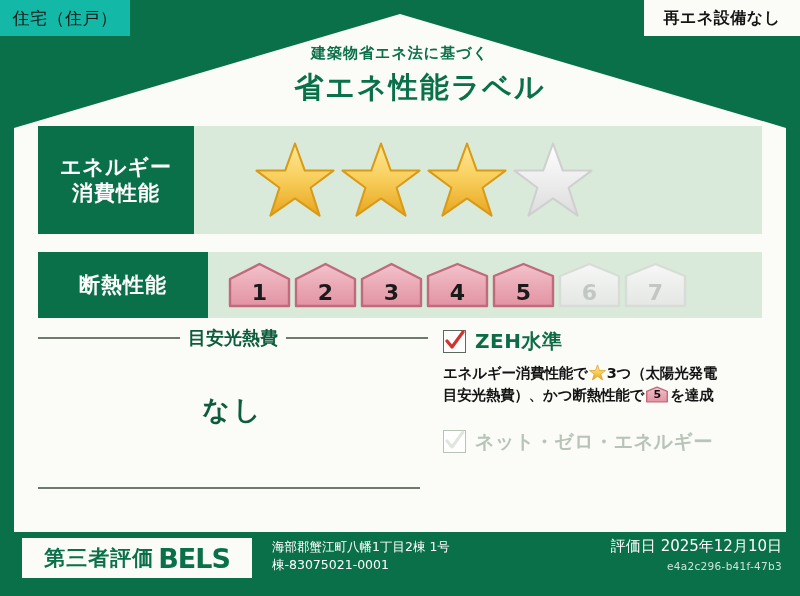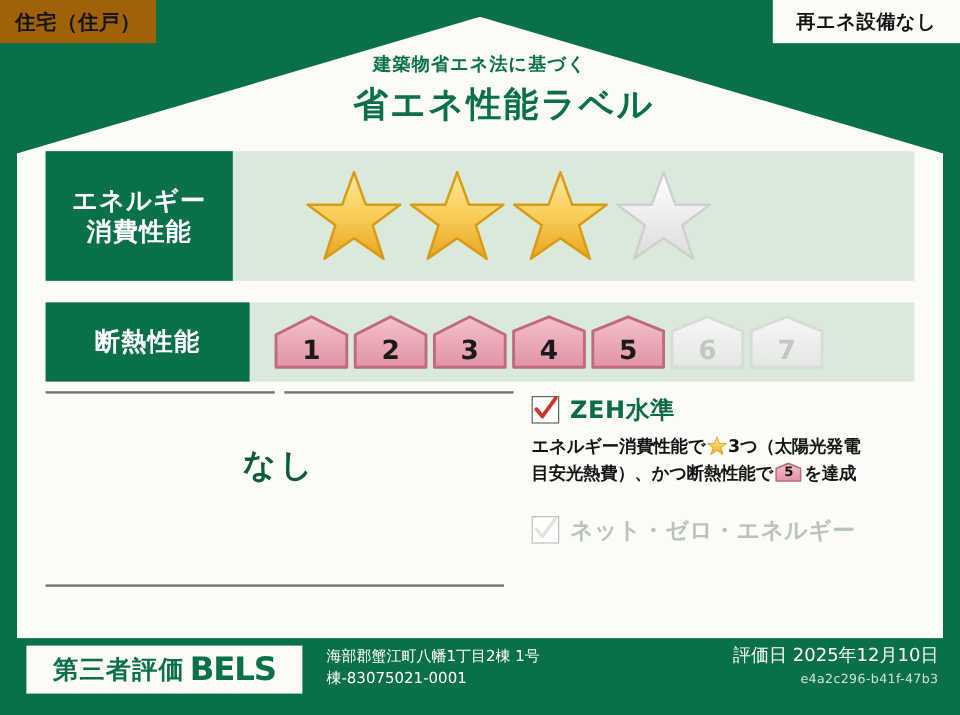--- a/index.html
+++ b/index.html
@@ -10,22 +10,22 @@
     overflow:hidden;
   }
   .label-root{
     position:relative;width:800px;height:596px;
     background:#0a7049;
     box-sizing:border-box;
   }
   
   .tag-left{
     position:absolute;left:0;top:0;width:130px;height:36px;
-    background:#a16207;display:flex;align-items:center;justify-content:center;
-    font-weight:700;font-size:17px;color:#141414;letter-spacing:.5px;
+    background:#14b8a6;display:flex;align-items:center;justify-content:center;
+    font-weight:400;font-size:17px;color:#141414;letter-spacing:.5px;
   }
   .tag-right{
     position:absolute;right:0;top:0;width:156px;height:36px;
     background:#fbfbf7;display:flex;align-items:center;justify-content:center;
     font-weight:700;font-size:16px;color:#141414;letter-spacing:.5px;
   }
   
   .house-body{
     position:absolute;left:14px;top:14px;width:772px;height:518px;
     background:#fbfbf7;
@@ -238,20 +238,21 @@
           </svg>
           <span>7</span>
         </div>
       </div>
     </div>
   </div>
 
   <div class="cost-wrap">
     <div class="cost-title-line">
       <div class="ln"></div>
+      <div class="cost-title">目安光熱費</div>
       <div class="ln"></div>
     </div>
     <div class="cost-value">なし</div>
   </div>
   <div class="cost-rule"></div>
 
   <div class="zeh-wrap">
     <div class="zeh-head">
       <span class="chkbox">
         <svg width="20" height="22" viewBox="0 0 20 22">

